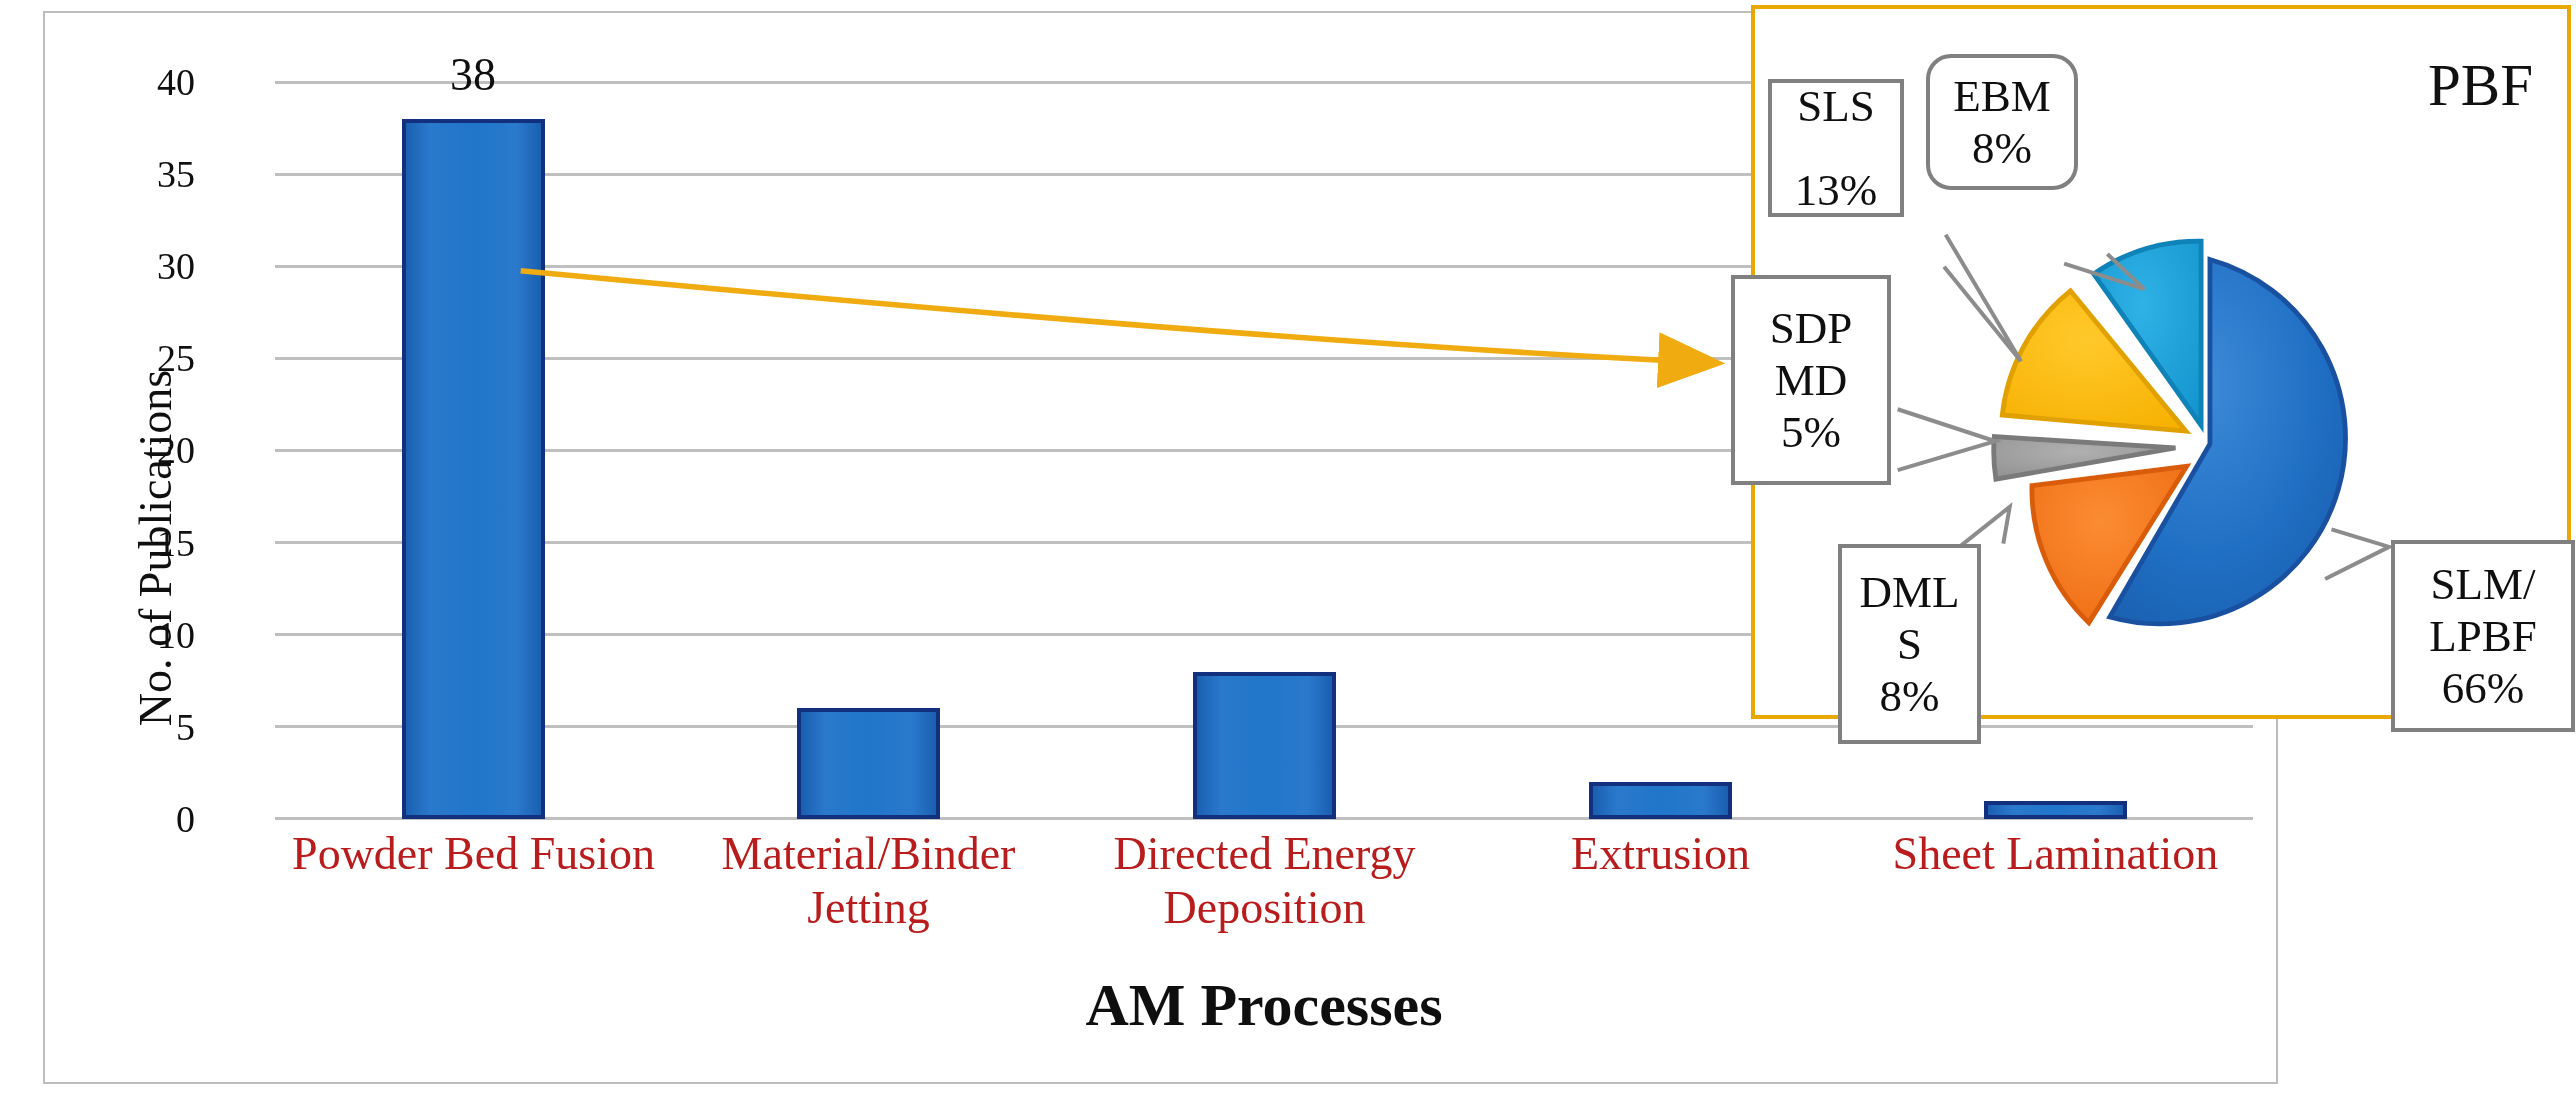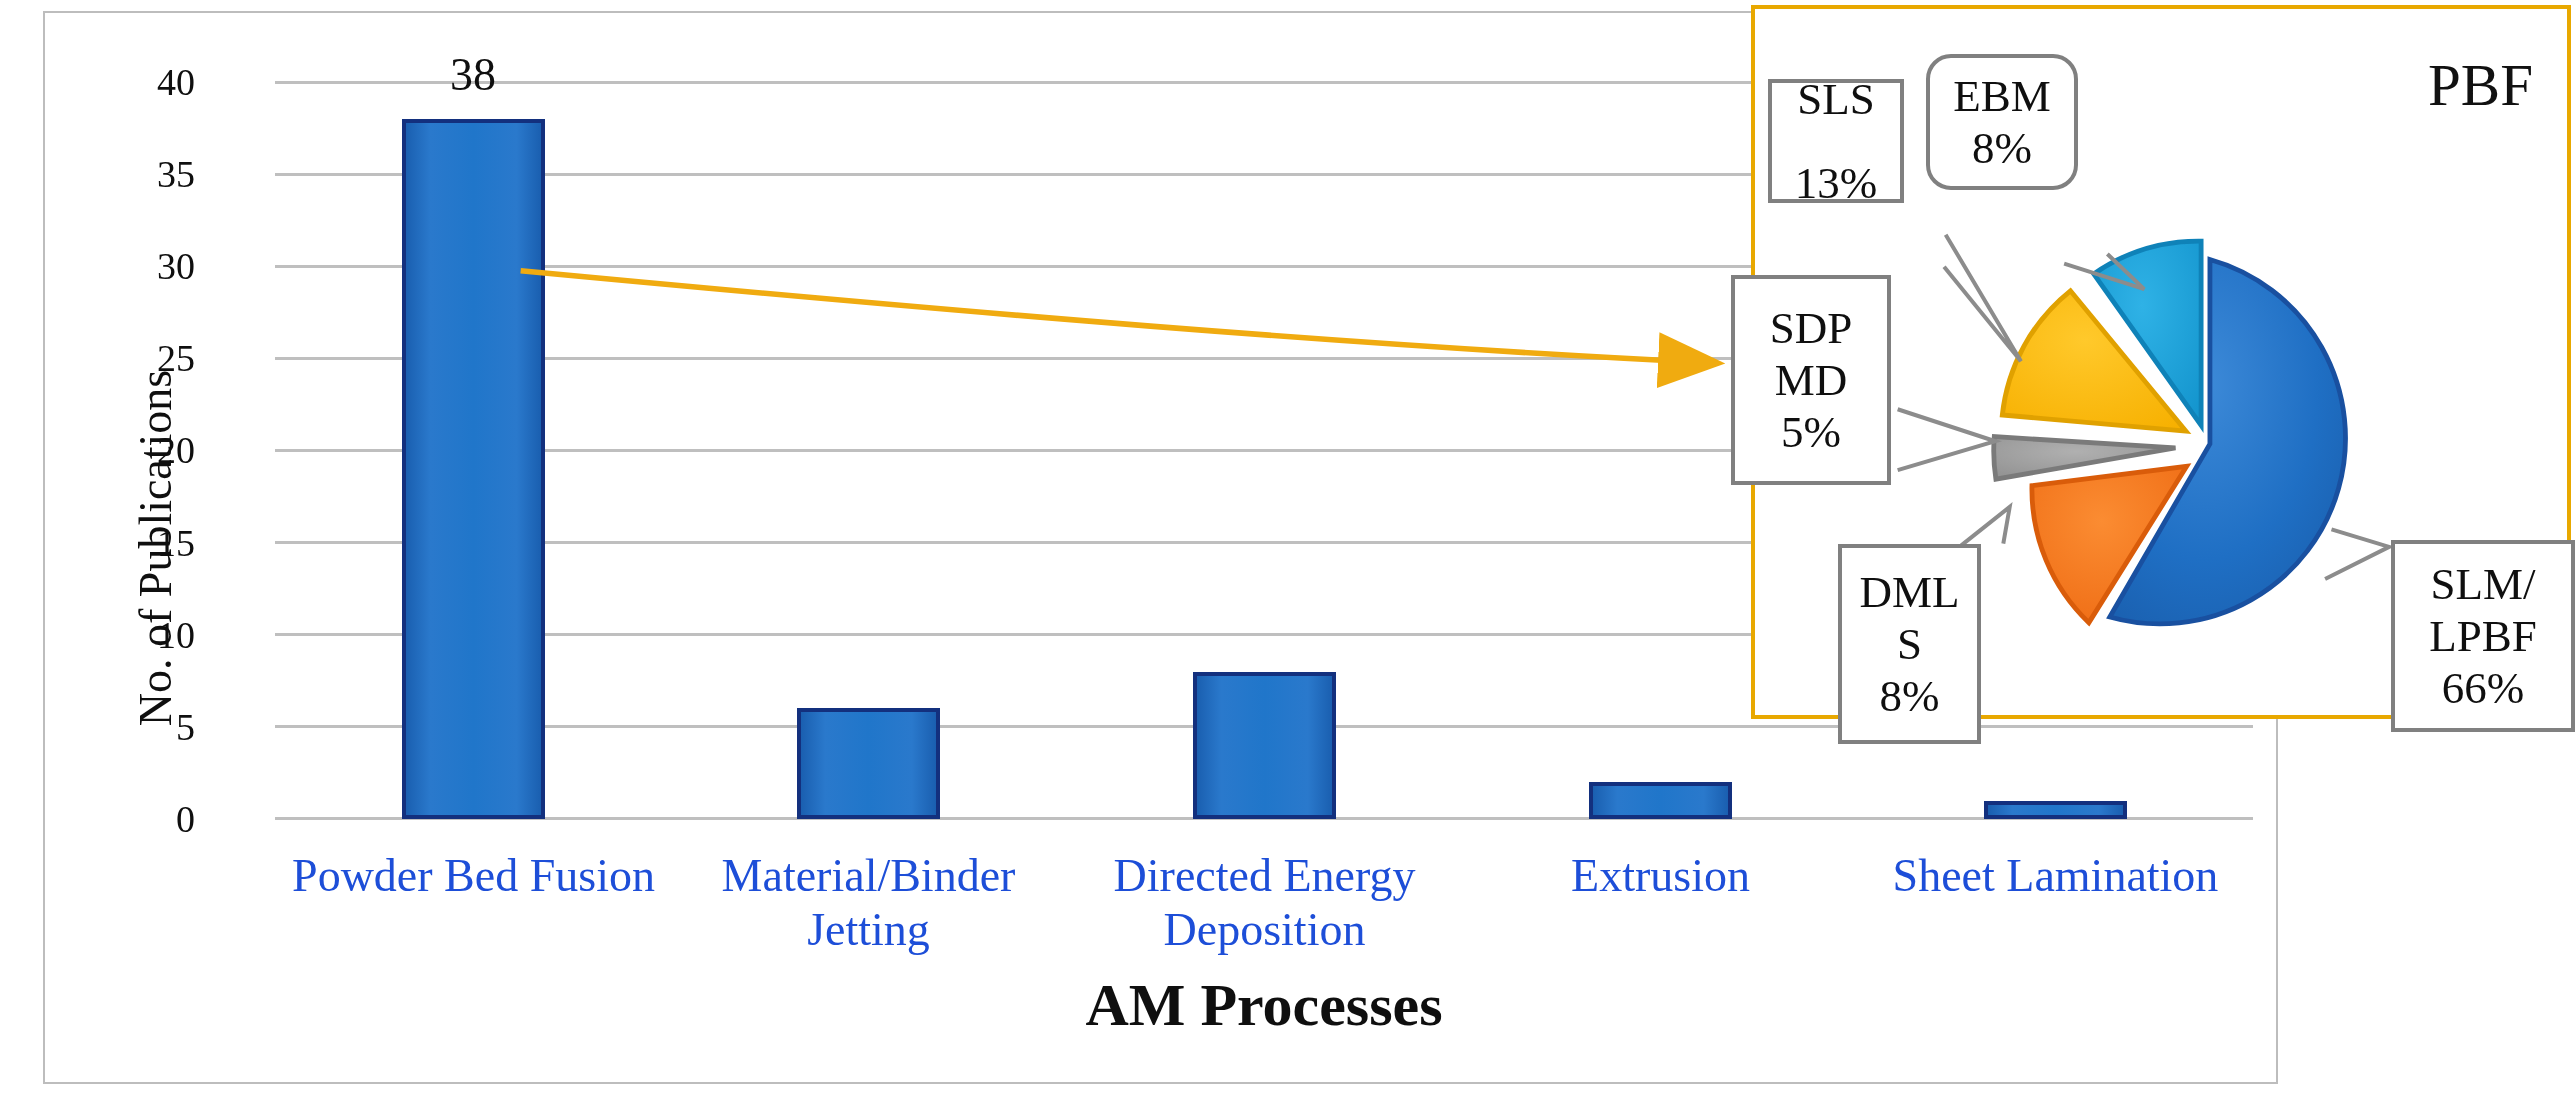--- a/index.html
+++ b/index.html
@@ -97,23 +97,22 @@
     font-family: "Liberation Serif", "DejaVu Serif", serif;
     white-space: nowrap;
   }
 
   
   .xtick-lbl {
     position: absolute;
     text-align: center;
     font-size: 46px;
     line-height: 1.18;
-    color: #1d4ed8;
-    font-family: "Liberation Serif", "DejaVu Serif", serif;
-    margin-top: 22px;
+    color: #b91c1c;
+    font-family: "Liberation Serif", "DejaVu Serif", serif;
   }
 
   #xaxis-title {
     position: absolute;
     width: 100%;
     text-align: center;
     font-size: 60px;
     font-weight: bold;
     color: #0f0f0f;
     font-family: "Liberation Serif", "DejaVu Serif", serif;
@@ -309,21 +308,21 @@
       <path d="M 283,300 L 161,495 A 230,230 0 0 1 90,324 Z" fill="url(#gorange)" stroke="#d95c0a" stroke-width="6" transform="translate(6,6)"></path>
 
       <path d="M 279,281 L 55,320 A 230,230 0 0 1 53,267 Z" fill="url(#ggray)" stroke="#7a7a7a" stroke-width="6" transform="translate(-4,2)"></path>
 
       <path d="M 290,268 L 61,248 A 230,230 0 0 1 146,93 Z" fill="url(#gyellow)" stroke="#e0a100" stroke-width="6" transform="translate(-2,-6)"></path>
 
       <path d="M 305,263 L 171,74 A 230,230 0 0 1 305,33 Z" fill="url(#gcyan)" stroke="#0f82b8" stroke-width="6" transform="translate(2,-8)"></path>
     </svg>
 
     <div id="callouts">
-        <div class="callout" style="left: 13px; top: 70px; width: 136px; height: 124px; gap: 32px;">
+        <div class="callout" style="left: 13px; top: 70px; width: 136px; height: 138px; gap: 32px;">
           <span>SLS</span>
           <span>13%</span>
         </div>
         <div class="callout" style="left: 171px; top: 45px; width: 152px; height: 136px; border-radius: 25px;">
           <span>EBM</span>
           <span>8%</span>
         </div>
         <div class="callout" style="left: -24px; top: 266px; width: 160px; height: 210px;">
           <span>SDP</span>
           <span>MD</span>

